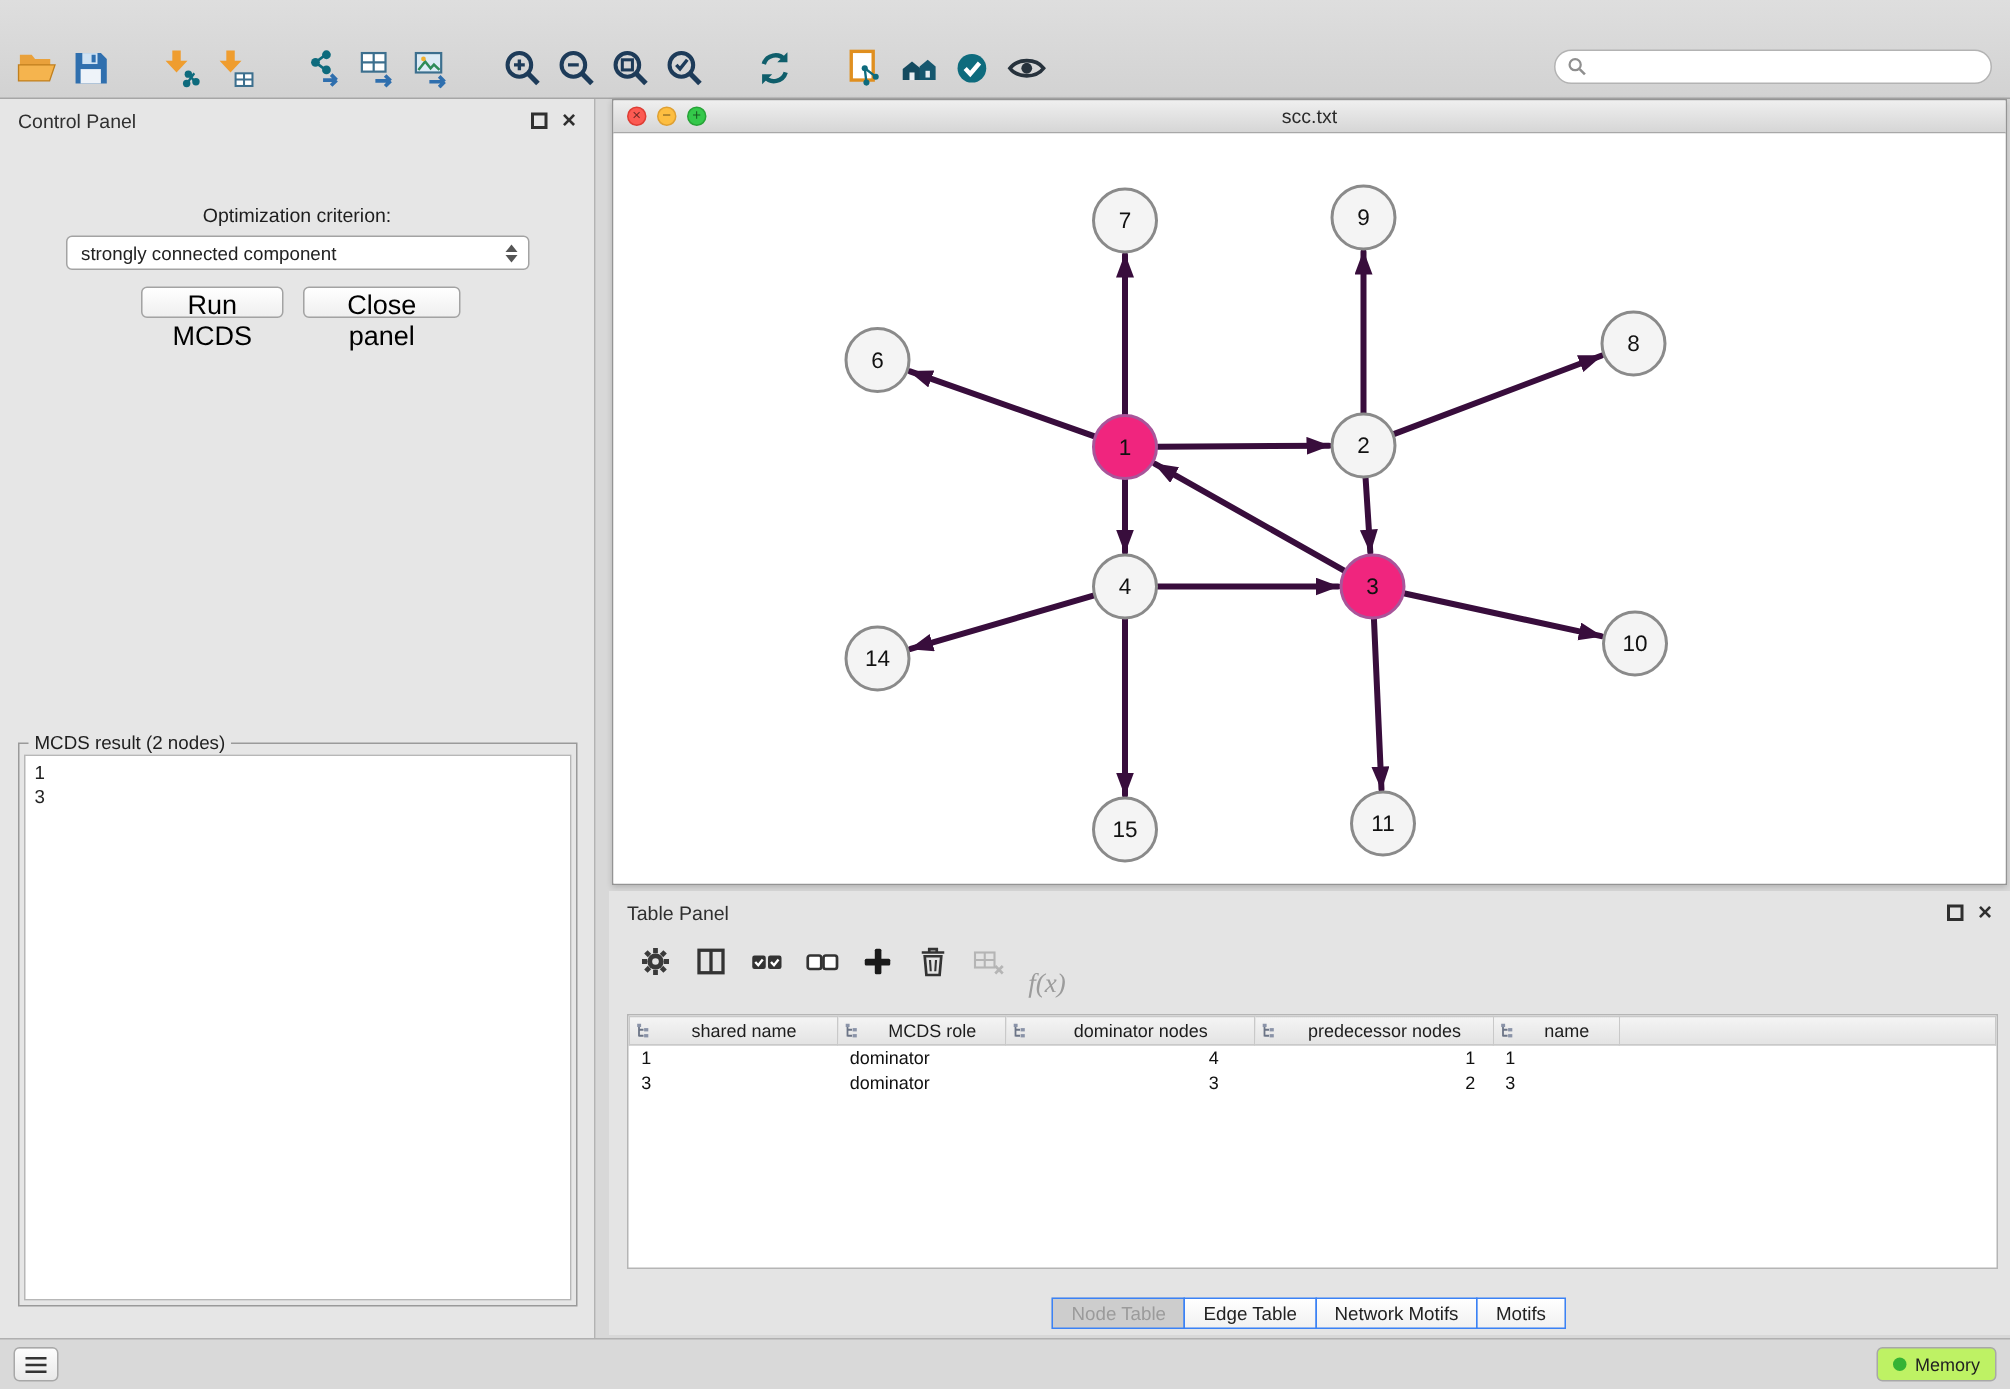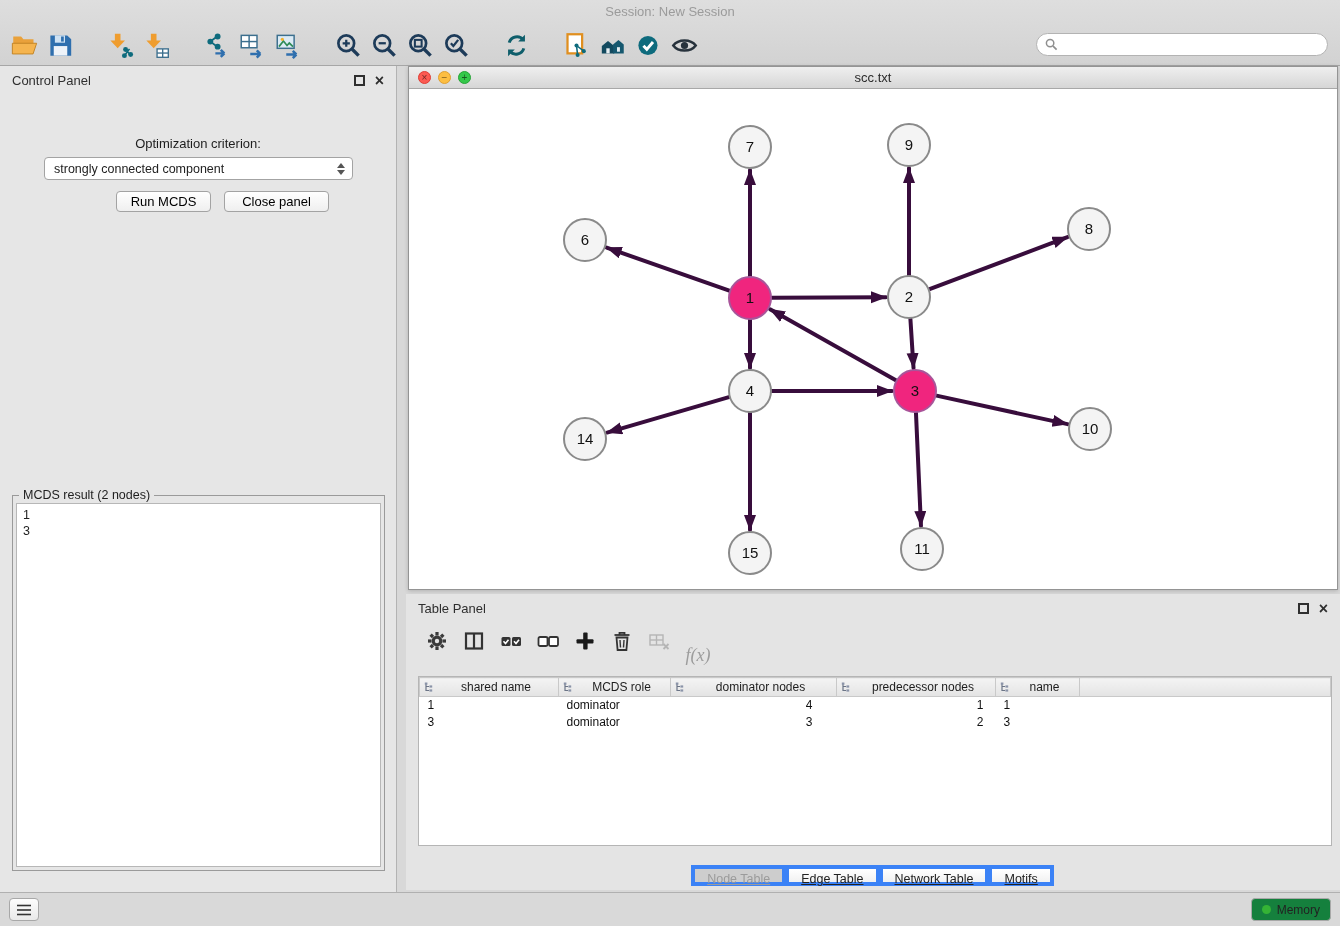--- a/index.html
+++ b/index.html
@@ -35,22 +35,22 @@
   .cp-tabs { position:absolute; top:31px; left:0; width:100%; display:flex; justify-content:center; }
   .cp-tab { height:21px; padding:3px 13px; font-size:12.5px; background:linear-gradient(#ffffff,#f1f1f1);
     border:1px solid #9d9d9d; margin-left:-1px; cursor:pointer; color:#222; }
   .cp-tab.active { background:#c6c6c6; color:#ececec; }
   .opt-label { position:absolute; top:70px; left:0; width:100%; text-align:center; font-size:13px; color:#1e1e1e; }
   .dropdown { position:absolute; left:44px; top:91px; width:309px; height:23px; background:#fff;
     border:1px solid #a3a3a3; border-radius:4px; display:flex; align-items:center; padding:0 4px 0 9px; font-size:12.5px; cursor:pointer; }
   .stepper { margin-left:auto; display:flex; flex-direction:column; align-items:center; gap:2px; padding:0 3px; }
   .tri-up { width:0; height:0; border-left:4px solid transparent; border-right:4px solid transparent; border-bottom:5px solid #555; }
   .tri-down { width:0; height:0; border-left:4px solid transparent; border-right:4px solid transparent; border-top:5px solid #555; }
-  .cp-btn { position:absolute; height:21px; font-size:13px; background:linear-gradient(#ffffff,#efefef);
-    border:1px solid #a3a3a3; border-radius:4px; cursor:pointer; font-family:"Liberation Sans",sans-serif;margin-left:22px; }
+  .cp-btn { position:absolute; height:21px; font-size:18px; background:linear-gradient(#ffffff,#efefef);
+    border:1px solid #a3a3a3; border-radius:4px; cursor:pointer; font-family:"Liberation Sans",sans-serif; }
   .btn-run { left:94px; top:125px; width:95px; }
   .btn-closepanel { left:202px; top:125px; width:105px; }
   .result-box { position:absolute; left:12px; top:429px; width:373px; height:376px; border:1px solid #9a9a9a; background:#e6e6e6; }
   .result-legend { position:absolute; top:-8px; left:6px; background:#e6e6e6; padding:0 4px; font-size:12.5px; color:#1e1e1e; }
   .result-area { position:absolute; left:3px; top:7px; right:3px; bottom:3px; background:#fff; border:1px solid #b7b7b7;
     font-size:12.5px; padding:3px 6px; line-height:16px; overflow:auto; }
 
   
   .network-window { position:absolute; left:408px; top:66px; width:930px; height:524px;
     background:#fff; border:1px solid #949494; box-shadow:0 1px 4px rgba(0,0,0,.18); }
@@ -75,37 +75,36 @@
   table.node-table { border-collapse:collapse; width:100%; font-size:12px; table-layout:fixed; }
   .node-table th { background:linear-gradient(#f4f4f4,#e3e3e3); border:1px solid #c9c9c9; height:19px;
     font-weight:normal; color:#1d1d1d; position:relative; text-align:center; padding:0 4px 0 18px; cursor:pointer;
     white-space:nowrap; overflow:hidden; }
   .node-table th .hdr-icon { position:absolute; left:4px; top:4px; }
   .node-table td { height:17px; padding:0 8px; color:#111; white-space:nowrap; overflow:hidden; }
   .node-table td:nth-child(3) { text-align:right; padding-right:24px; }
   .node-table td:nth-child(4) { text-align:right; padding-right:12px; }
   .tp-tabs { position:absolute; top:271px; left:0; width:100%; display:flex; justify-content:center; }
   .tp-tab { height:21px; padding:3px 12px; font-size:12.5px; background:linear-gradient(#ffffff,#f1f1f1);
-    border:4px solid #3b82f6; margin-left:-1px; cursor:pointer; color:#222;text-decoration:underline; }
+    border:1px solid #3b82f6; margin-left:-1px; cursor:pointer; color:#222; }
   .tp-tab.active { background:#cdcdcd; color:#9b9b9b; }
 
   
   .status-bar { position:absolute; left:0; top:892px; width:1340px; height:34px; background:#d9d9d9;
     border-top:1px solid #b0b0b0; display:flex; align-items:center; padding:0 9px; }
   .list-btn { width:30px; height:23px; border:1px solid #a8a8a8; border-radius:4px;
     background:linear-gradient(#fdfdfd,#e9e9e9); display:flex; align-items:center; justify-content:center; cursor:pointer; }
-  .memory-btn { margin-left:auto; height:23px; border:1px solid #a8a8a8; border-radius:4px; background:#15803d;
+  .memory-btn { margin-left:auto; height:23px; border:1px solid #a8a8a8; border-radius:4px; background:#bef264;
     display:flex; align-items:center; gap:6px; padding:0 10px; font-size:12px; cursor:pointer; }
   .memory-dot { width:9px; height:9px; border-radius:50%; background:#35b335; }
 </style>
 </head>
 <body>
 
 <div class="app-header">
-  <div class="titlebar-text">Session: New Session</div>
 
   <div class="main-toolbar">
     <div class="tb-icon">
       <svg viewBox="0 0 24 24">
         <path d="M2 4h7l2 2.5h9v4H2z" fill="#e9a13b"></path>
         <path d="M1.2 10h21.6l-3.2 9.5H1.2z" fill="#f5b44e" stroke="#c07f1e" stroke-width="0.8"></path>
       </svg>
     </div>
     <div class="tb-icon">
       <svg viewBox="0 0 24 24">
@@ -506,21 +505,21 @@
             <td>3</td>
             <td></td>
           </tr>
         </tbody>
     </table>
   </div>
 
   <div class="tp-tabs">
     <div class="tp-tab active">Node Table</div>
     <div class="tp-tab">Edge Table</div>
-    <div class="tp-tab">Network Table</div>
+    <div class="tp-tab">Network Motifs</div>
     <div class="tp-tab">Motifs</div>
   </div>
 </div>
 
 <div class="status-bar">
   <div class="list-btn">
     <svg width="16" height="14" viewBox="0 0 16 14">
       <g stroke="#333" stroke-width="1.6">
         <line x1="1" y1="2.5" x2="15" y2="2.5"></line>
           <line x1="1" y1="7" x2="15" y2="7"></line>

